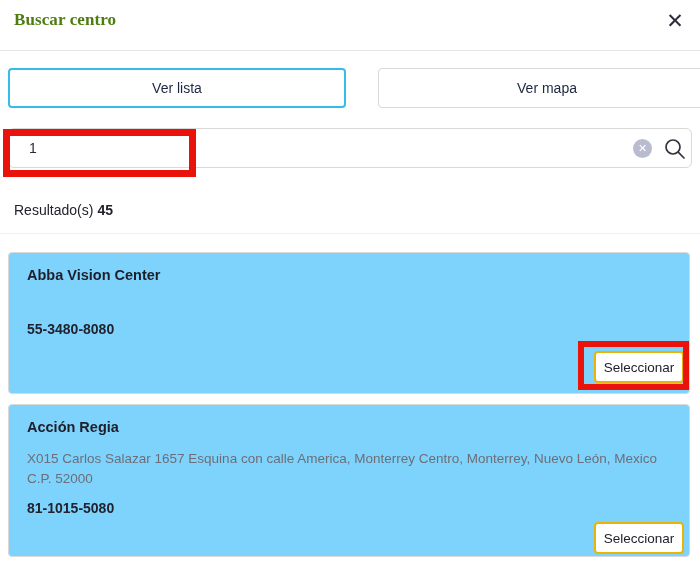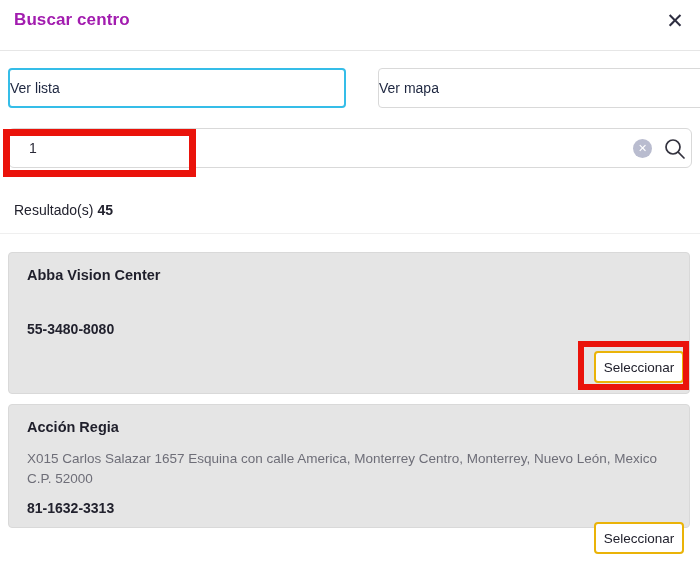--- a/index.html
+++ b/index.html
@@ -2,50 +2,50 @@
 <html><head>
 <meta charset="utf-8">
 <style>
   * { margin: 0; padding: 0; box-sizing: border-box; }
   html, body { width: 700px; height: 570px; background: #ffffff; }
   body { font-family: "Liberation Sans", "DejaVu Sans", sans-serif; position: relative; overflow: hidden; }
 
   .modal { position: relative; width: 700px; height: 570px; background: #fff; }
 
   
-  .modal-title { position: absolute; left: 14px; top: 10px; font-size: 17px; font-weight: 700; color: #a21caf; letter-spacing: 0.1px; }
+  .modal-title { position: absolute; left: 14px; top: 10px; font-size: 17px; font-weight: 700; color: #4d7c0f; letter-spacing: 0.1px; font-family: Liberation Serif, serif; }
   .close-btn { position: absolute; left: 660px; top: 6px; width: 30px; height: 30px; display: flex; align-items: center; justify-content: center; cursor: pointer; }
   .close-btn span { font-size: 21px; color: #2e2e41; font-weight: 400; }
   .header-divider { position: absolute; left: 0; top: 50px; width: 700px; height: 1px; background: #e6e6e6; }
 
   
-  .tab { position: absolute; top: 68px; height: 40px; display: flex; align-items: center; font-size: 14px; color: #1e2740; background: #fff; border-radius: 4px; cursor: pointer; }
+  .tab { position: absolute; top: 68px; height: 40px; display: flex; align-items: center; justify-content: center; font-size: 14px; color: #1e2740; background: #fff; border-radius: 4px; cursor: pointer; }
   .tab-list { left: 8px; width: 338px; border: 2px solid #35bde8; }
   .tab-map { left: 354px; width: 338px; border: 1px solid #d9d9d9; margin-left: 24px; }
 
   
   .search-box { position: absolute; left: 8px; top: 128px; width: 684px; height: 40px; border: 1px solid #d9d9d9; border-radius: 6px; background: #fff; }
   .search-input { position: absolute; left: 12px; top: 1px; width: 560px; height: 36px; border: none; outline: none; font-size: 14px; color: #2a2a38; font-family: "Liberation Sans", sans-serif; background: transparent; padding-left: 8px; }
   .clear-icon { position: absolute; left: 624px; top: 10px; width: 19px; height: 19px; border-radius: 50%; background: #b9bccf; color: #ffffff; display: flex; align-items: center; justify-content: center; font-size: 11px; line-height: 1; cursor: pointer; }
   .search-icon { position: absolute; left: 654px; top: 8px; width: 24px; height: 24px; cursor: pointer; }
 
   
   .annot { position: absolute; border: 7px solid #ea130b; background: transparent; pointer-events: none; z-index: 30; }
   .annot-search { left: 3px; top: 129px; width: 193px; height: 48px; }
   .annot-select { left: 578px; top: 341px; width: 111px; height: 49px; border-width: 6px; }
 
   
   .results-line { position: absolute; left: 14px; top: 202px; font-size: 14px; color: #22222e; }
   .results-count { font-weight: 700; margin-left: 4px; }
   .results-divider { position: absolute; left: 0; top: 233px; width: 700px; height: 1px; background: #efefef; }
 
   
-  .card { position: absolute; left: 8px; width: 682px; background: #e5e5e5; border: 1px solid #d9d9d9; border-radius: 4px; }
+  .card { position: absolute; left: 8px; width: 682px; background: #7dd3fc; border: 1px solid #d9d9d9; border-radius: 4px; }
   .card-1 { top: 252px; height: 142px; }
-  .card-2 { top: 404px; height: 124px; }
+  .card-2 { top: 404px; height: 153px; }
   .center-name { position: absolute; left: 18px; top: 14px; font-size: 14.5px; font-weight: 600; color: #1f1f2b; }
   .center-address { position: absolute; left: 18px; font-size: 13.5px; color: #6e6e78; line-height: 20px; }
   .addr-1 { top: 47px; width: 648px; }
   .addr-2 { top: 44px; width: 636px; }
   .center-phone { position: absolute; left: 18px; font-size: 14px; font-weight: 700; color: #22222e; }
   .phone-1 { top: 68px; }
   .phone-2 { top: 95px; }
   .select-btn { position: absolute; left: 585px; width: 90px; height: 32px; background: #fff; border: 2px solid #eab308; border-radius: 4px; font-size: 13.5px; color: #22222e; display: flex; align-items: center; justify-content: center; cursor: pointer; font-family: "Liberation Sans", sans-serif; }
   .btn-1 { top: 98px; }
   .btn-2 { top: 117px; }
@@ -93,18 +93,18 @@
     <div class="center-name">Abba Vision Center</div>
     <div class="center-phone phone-1">55-3480-8080</div>
     <button class="select-btn btn-1">Seleccionar</button>
   </div>
 
   <div class="annot annot-select"></div>
 
   <div class="card card-2">
     <div class="center-name">Acción Regia</div>
     <div class="center-address addr-2">X015 Carlos Salazar 1657 Esquina con calle America, Monterrey Centro, Monterrey, Nuevo León, Mexico C.P. 52000</div>
-    <div class="center-phone phone-2">81-1632-3313</div>
+    <div class="center-phone phone-2">81-1015-5080</div>
     <button class="select-btn btn-2">Seleccionar</button>
   </div>
 
 
 </div>
 
 </body></html>

